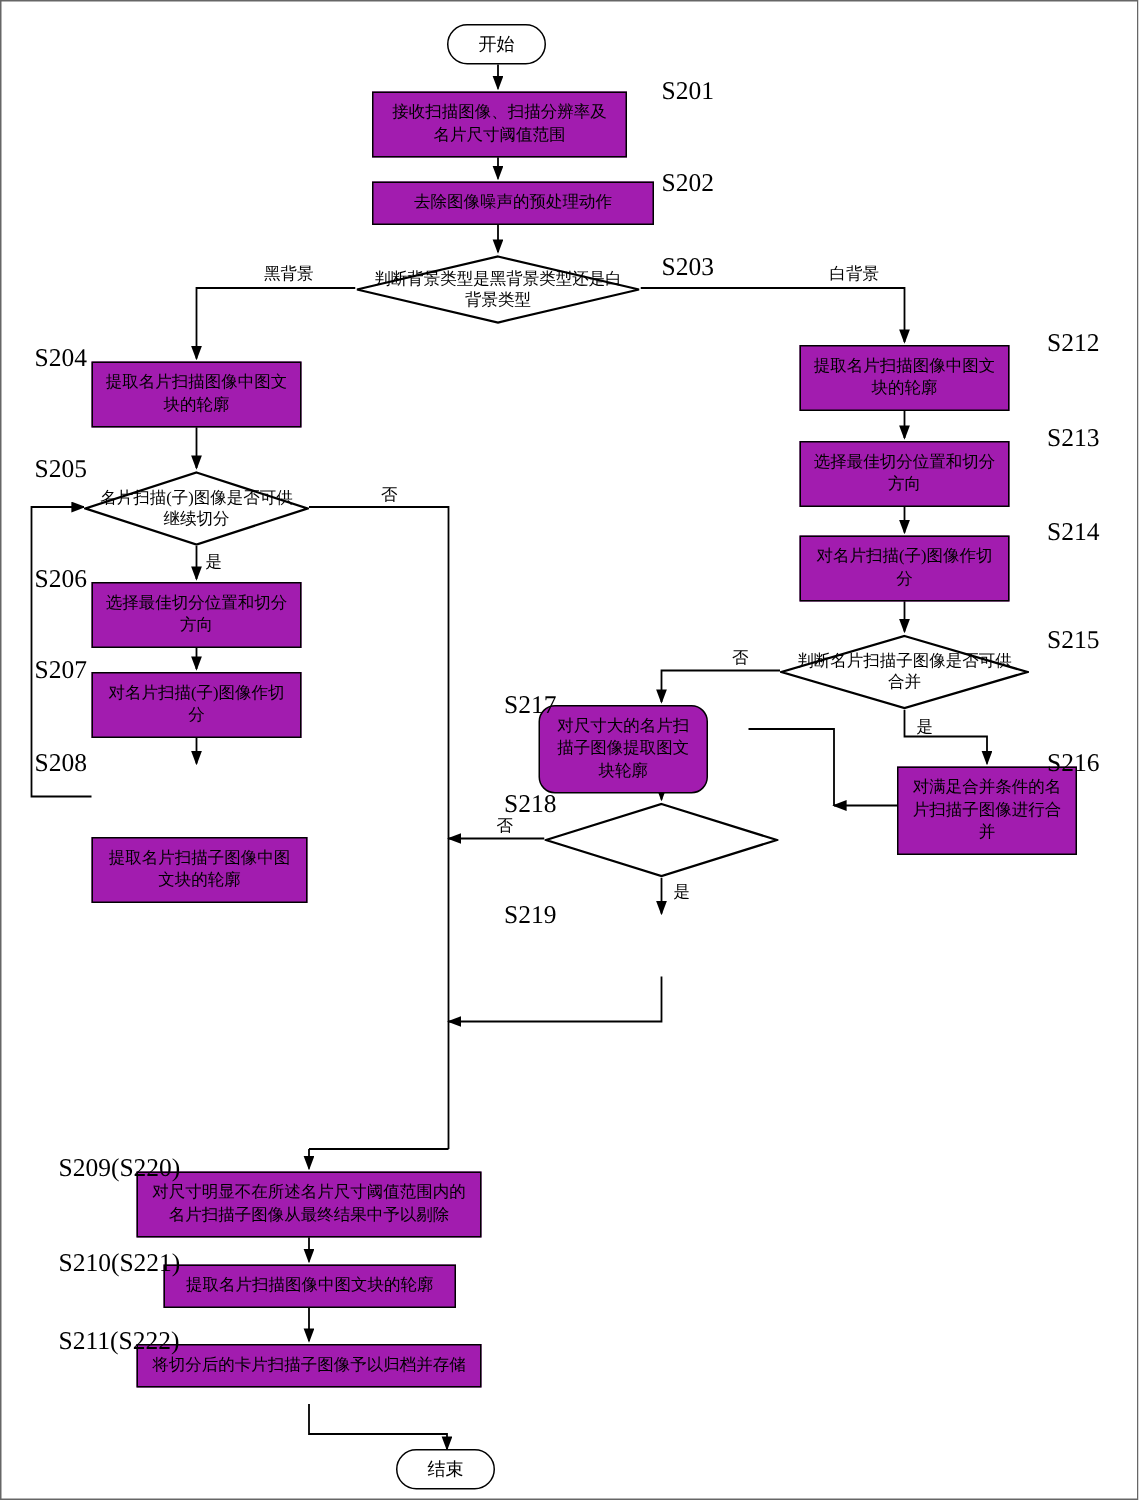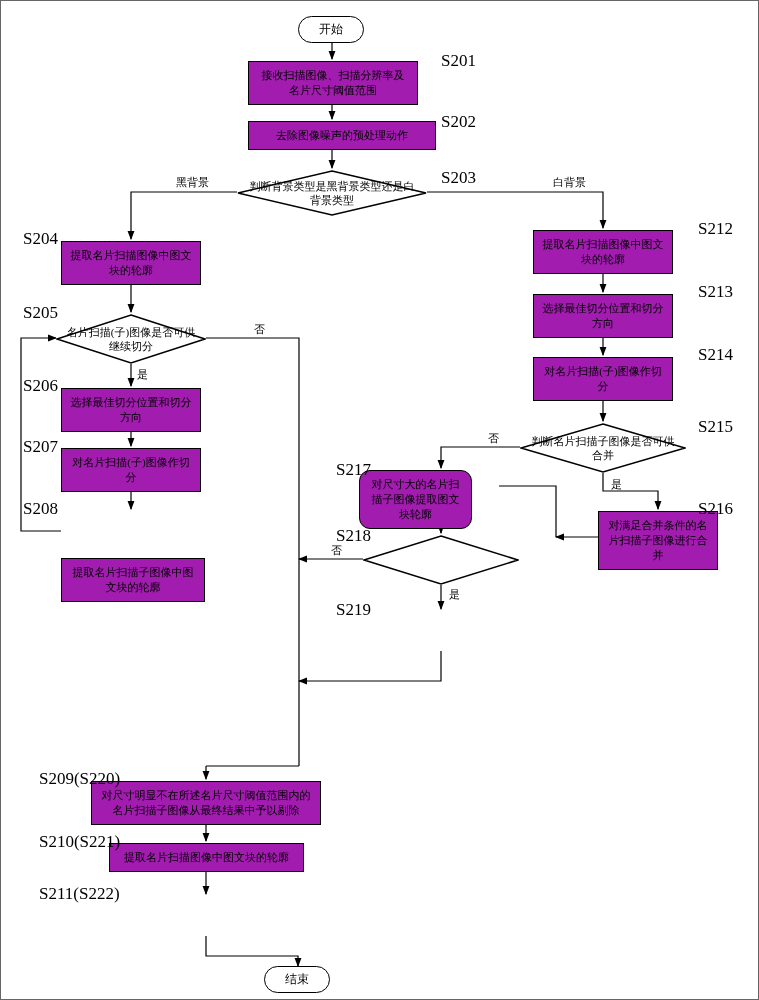--- a/index.html
+++ b/index.html
@@ -198,20 +198,23 @@
   <div class="process" style="left:90px; top:780px; width:230px;">
     <span>对尺寸明显不在所述名片尺寸阈值范围内的名片扫描子图像从最终结果中予以剔除</span>
   </div>
   <div class="step-label" style="left:38px; top:768px;">S209(S220)</div>
 
   <div class="process" style="left:108px; top:842px; width:195px;">
     <span>提取名片扫描图像中图文块的轮廓</span>
   </div>
   <div class="step-label" style="left:38px; top:831px;">S210(S221)</div>
 
+  <div class="process" style="left:90px; top:895px; width:230px;">
+    <span>将切分后的卡片扫描子图像予以归档并存储</span>
+  </div>
   <div class="step-label" style="left:38px; top:883px;">S211(S222)</div>
 
   <div class="process" style="left:532px; top:229px; width:140px;">
     <span>提取名片扫描图像中图文块的轮廓</span>
   </div>
   <div class="step-label" style="left:697px; top:218px;">S212</div>
 
   <div class="process" style="left:532px; top:293px; width:140px;">
     <span>选择最佳切分位置和切分方向</span>
   </div>

